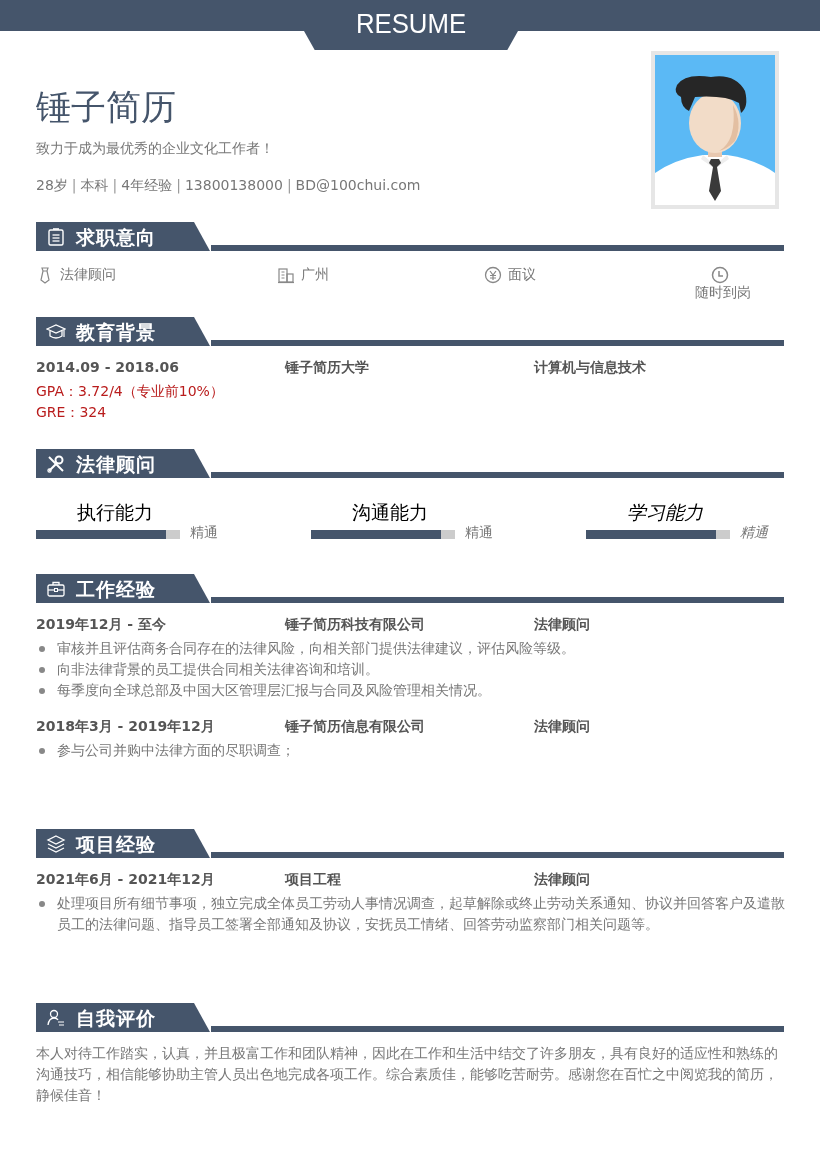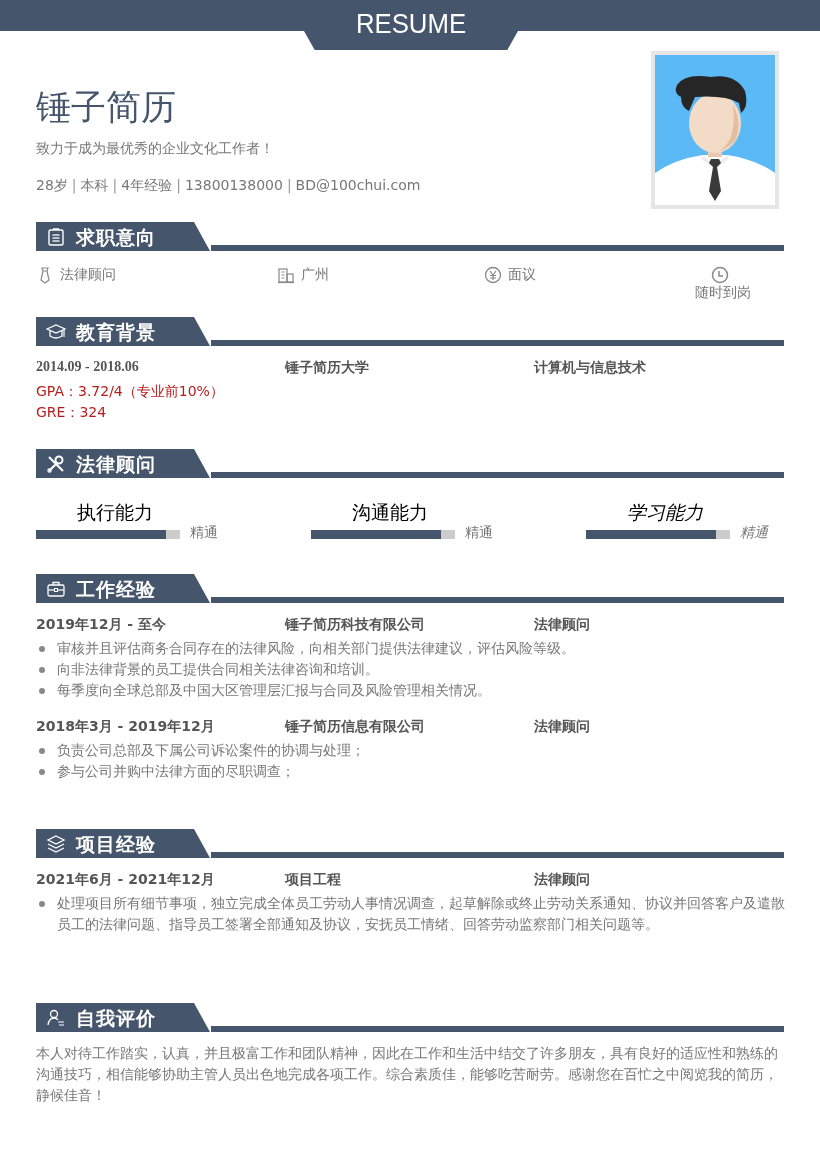--- a/index.html
+++ b/index.html
@@ -138,21 +138,21 @@
   <div class="line"></div>
   <svg class="icon" viewBox="0 0 20 20">
     <path d="M1 7 L10 3 L19 7 L10 11 Z" fill="none" stroke="#fff" stroke-width="1.3"></path>
     <path d="M4 9 L4 14 Q10 18 16 14 L16 9" fill="none" stroke="#fff" stroke-width="1.3"></path>
     <line x1="18" y1="8" x2="18" y2="15" stroke="#fff" stroke-width="1.2"></line>
   </svg>
   <div class="title">教育背景</div>
 </div>
 
 <div class="row3" style="top:359px;">
-  <span style="left:0;font-family:Liberation Serif, serif;">2014.09 - 2018.06</span>
+  <span style="left:0;">2014.09 - 2018.06</span>
   <span style="left:249px;">锤子简历大学</span>
   <span style="left:498px;">计算机与信息技术</span>
 </div>
 <div class="line-text" style="top:383px;">GPA：3.72/4（专业前10%）</div>
 <div class="line-text" style="top:404px;">GRE：324</div>
 
 <div class="sec-head" style="top:449px;">
   <div class="block"></div>
   <div class="line"></div>
   <svg class="icon" viewBox="0 0 20 20">
@@ -214,21 +214,20 @@
   <li>向非法律背景的员工提供合同相关法律咨询和培训。</li>
   <li>每季度向全球总部及中国大区管理层汇报与合同及风险管理相关情况。</li>
 </ul>
 
 <div class="row3" style="top:718px;">
   <span style="left:0;">2018年3月 - 2019年12月</span>
   <span style="left:249px;">锤子简历信息有限公司</span>
   <span style="left:498px;">法律顾问</span>
 </div>
 <ul class="bullets" style="top:740px;">
-  <li>负责公司总部及下属公司诉讼案件的协调与处理；</li>
   <li>参与公司并购中法律方面的尽职调查；</li>
 </ul>
 
 <div class="sec-head" style="top:829px;padding-left:9px;">
   <div class="block"></div>
   <div class="line"></div>
   <svg class="icon" viewBox="0 0 20 20">
     <path d="M10 2 L18 6 L10 10 L2 6 Z" fill="none" stroke="#fff" stroke-width="1.3"></path>
     <path d="M2 10 L10 14 L18 10" fill="none" stroke="#fff" stroke-width="1.3"></path>
     <path d="M2 14 L10 18 L18 14" fill="none" stroke="#fff" stroke-width="1.3"></path>

